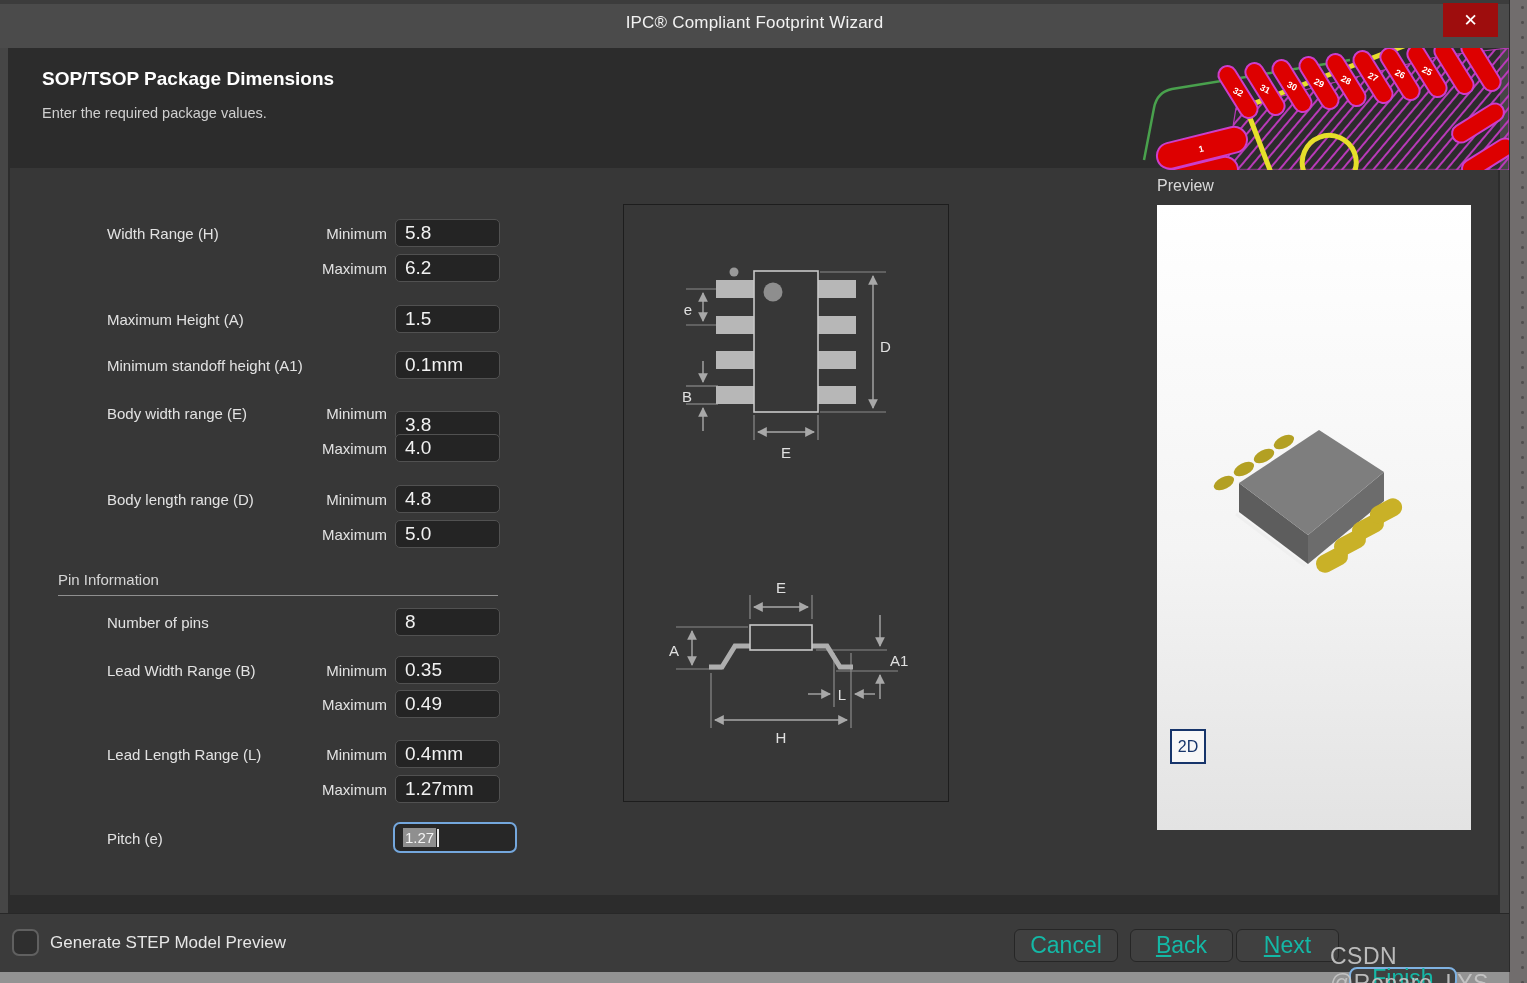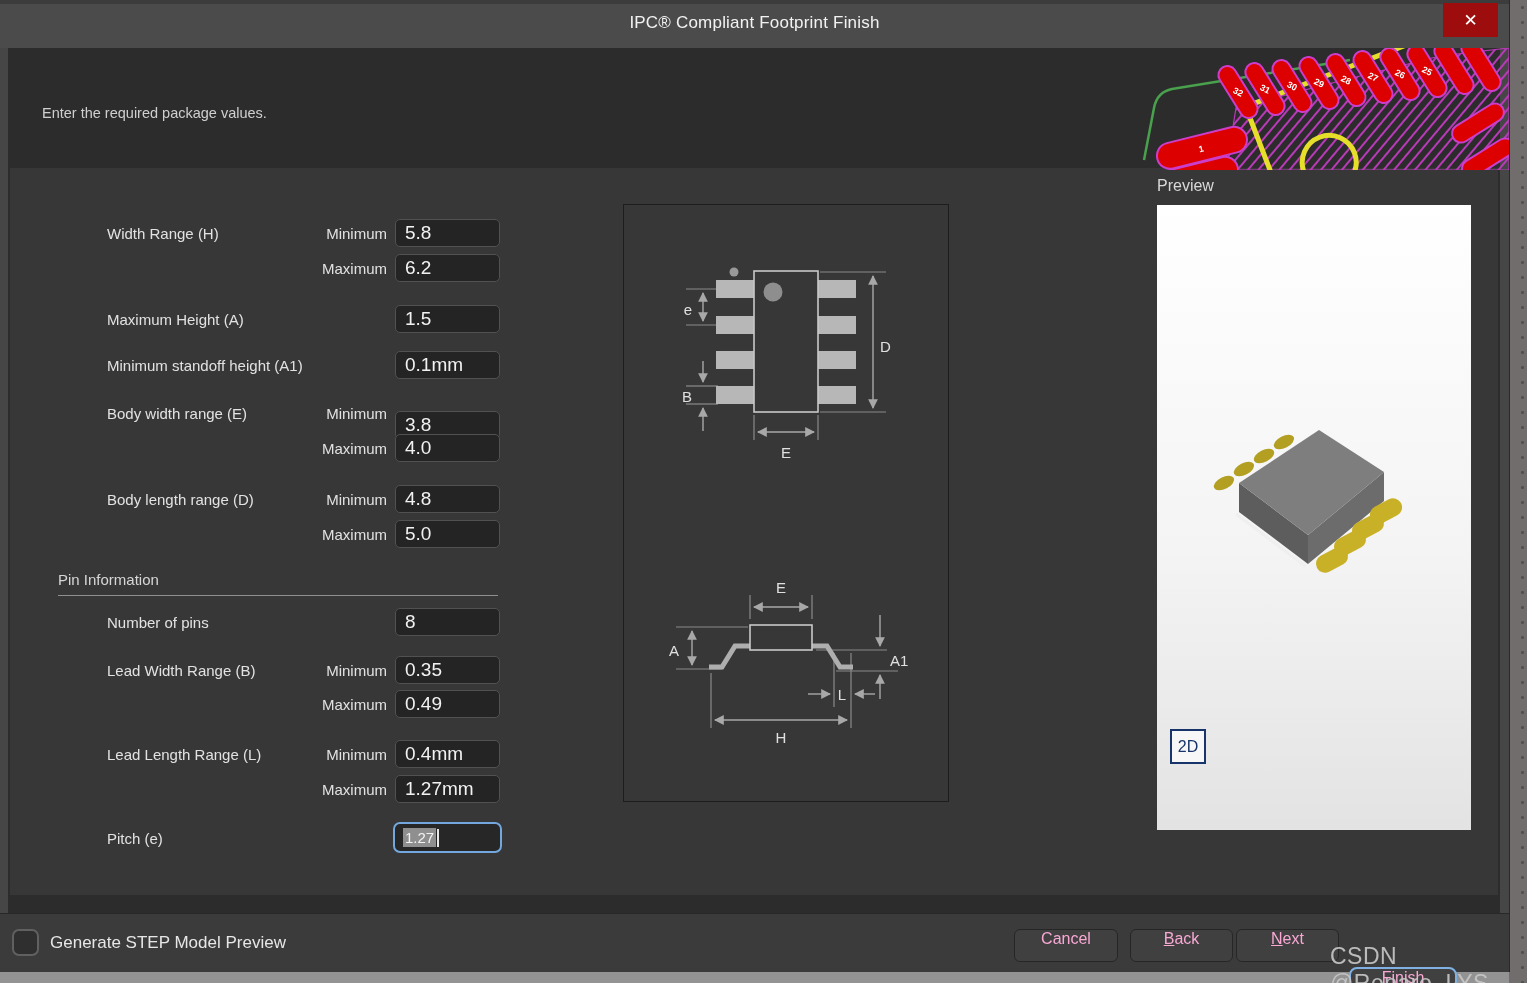--- a/index.html
+++ b/index.html
@@ -24,60 +24,61 @@
   .inner-panel{left:8px;top:48px;width:1492px;height:865px;background:#2c2c2c}
   .main-band{left:10px;top:168px;width:1488px;height:727px;background:#373737}
   .hdr-title{left:42px;top:68px;color:#ffffff;font-size:19px;font-weight:bold}
   .hdr-sub{left:42px;top:105px;color:#cfcfcf;font-size:14.5px}
   .pcb-art{left:1140px;top:48px}
   .section-hdr{left:58px;width:440px;color:#d6d6d6;font-size:15px;padding-bottom:7px;border-bottom:1px solid #8f8f8f}
   .flabel{left:107px;color:#e2e2e2;font-size:15px}
   .mm{left:280px;width:107px;text-align:right;color:#e2e2e2;font-size:15px}
   .tin{left:395px;width:105px;height:28px;box-sizing:border-box;background:#242424;
     border:1px solid #515151;border-radius:5px;color:#f2f2f2;font-size:19px;padding:0 9px;outline:none}
-  .pitch-box{left:393px;top:822px;width:109px;height:31px;box-sizing:border-box;background:#272727;
+  .pitch-box{left:393px;top:822px;width:124px;height:31px;box-sizing:border-box;background:#272727;
     border:2px solid #74a7dd;border-radius:7px;display:flex;align-items:center;padding-left:8px}
   .pitch-sel{background:#8f8f8f;color:#f3f3f3;font-size:15px;padding:1px 2px}
   .pitch-caret{display:inline-block;width:1.5px;height:18px;background:#e8e8e8;margin-left:1px}
   .diagram-panel{left:623px;top:204px;width:326px;height:598px;border:1px solid #1d1d1d;box-sizing:border-box}
   .preview-title{left:1157px;top:177px;width:314px;text-align:left;color:#d8d8d8;font-size:16px}
   .preview-panel{left:1157px;top:205px;width:314px;height:625px;
     background:linear-gradient(180deg,#ffffff 0%,#f4f4f4 55%,#e3e3e3 100%)}
   .btn-2d{left:13px;top:524px;width:36px;height:35px;background:#f7f7f7;border:2px solid #17356b;
     box-sizing:border-box;color:#17356b;font-size:16px;display:flex;align-items:center;justify-content:center}
   .footer{left:0;top:913px;width:1509px;height:59px;background:#3b3b3b;border-top:1px solid #282828;box-sizing:border-box}
   .chk{left:12px;top:929px;width:27px;height:27px;background:#2f2f2f;border:2px solid #606060;border-radius:7px;box-sizing:border-box}
   .chk-label{left:50px;top:933px;color:#e6e6e6;font-size:17px}
   .btn{top:929px;height:33px;background:#404040;border:1px solid #262626;border-radius:6px;
-    color:#f9a8d4;font-size:16px;display:flex;align-items:flex-start;justify-content:center;box-sizing:border-box}
+    color:#14b8a6;font-size:23px;display:flex;align-items:center;justify-content:center;box-sizing:border-box}
   .btn-cancel{left:1014px;width:104px}
   .btn-back{left:1130px;width:103px}
   .btn-next{left:1236px;width:103px}
   .btn-finish{left:1349px;width:108px;top:967px;height:22px;border:2px solid #7fb2e2;border-radius:8px}
   .u{text-decoration:underline}
   .watermark{left:1330px;top:943px;color:#c6c6c6;font-size:23px;letter-spacing:.5px;opacity:.92}
   svg text{font-family:"Liberation Sans",sans-serif}
 </style>
 </head>
 <body>
 
 <div class="abs app-bg"></div>
 <div class="abs bottom-strip"></div>
 
 <div class="abs dialog">
 
   <div class="abs titlebar"></div>
-  <div class="abs win-title">IPC® Compliant Footprint Finish</div>
+  <div class="abs win-title">IPC® Compliant Footprint Wizard</div>
   <div class="abs close-btn">
     <span>✕</span>
   </div>
 
   <div class="abs inner-panel"></div>
   <div class="abs main-band"></div>
 
+  <div class="abs hdr-title">SOP/TSOP Package Dimensions</div>
   <div class="abs hdr-sub">Enter the required package values.</div>
 
   <svg class="abs pcb-art" width="369" height="122" viewBox="0 0 369 122">
     <defs>
       <pattern id="hatch" width="8" height="8" patternUnits="userSpaceOnUse" patternTransform="rotate(40)">
         <line x1="1" y1="0" x2="1" y2="8" stroke="#b83ab8" stroke-width="2"></line>
       </pattern>
     </defs>
     <polygon points="86,122 96,60 180,38 300,8 369,0 369,122" fill="url(#hatch)" stroke="#b83ab8" stroke-width="1.2"></polygon>
     <path d="M 4 112 L 14 60 Q 17 44 32 41 L 210 12" fill="none" stroke="#49a14d" stroke-width="2.5"></path>

